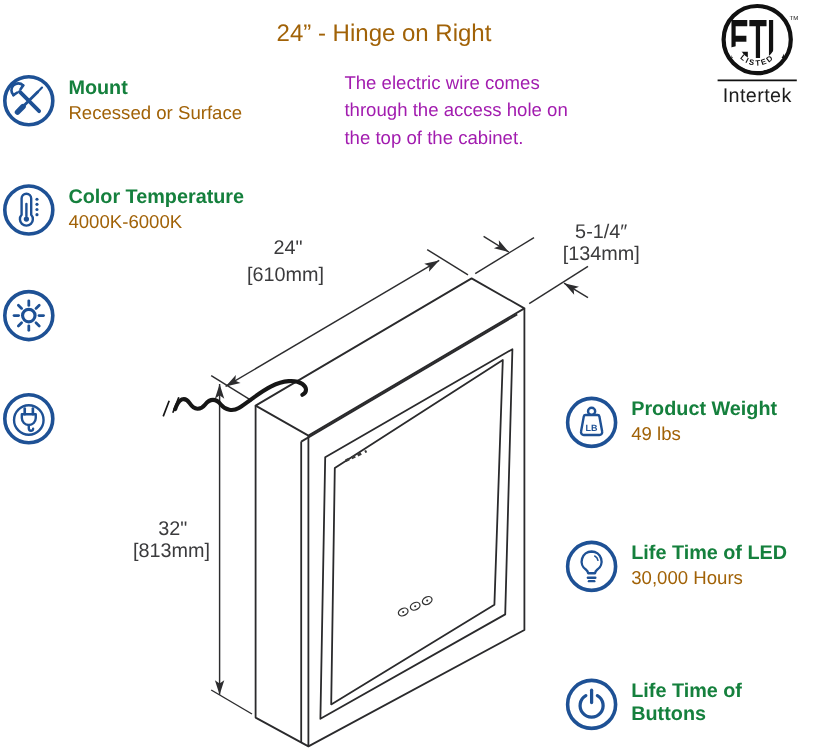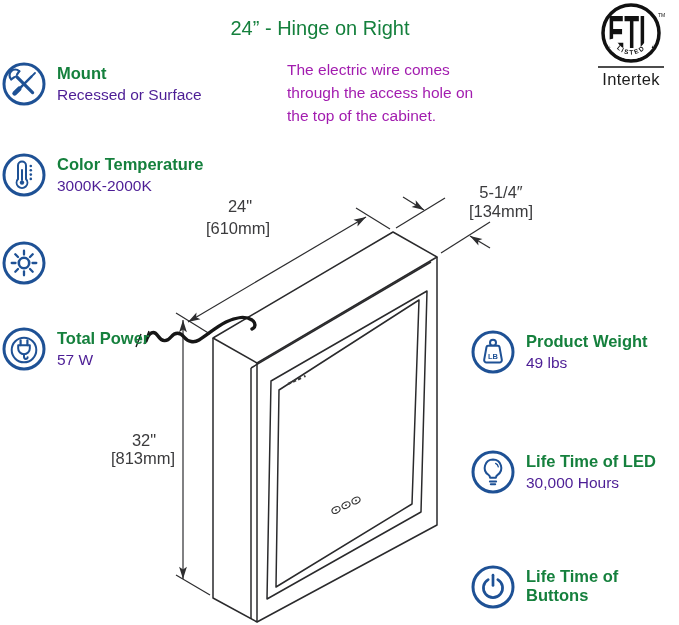--- a/index.html
+++ b/index.html
@@ -3,32 +3,32 @@
 <meta charset="utf-8">
 <style>
   html,body{margin:0;padding:0}
   body{
     width:679px;height:625px;position:relative;overflow:hidden;
     background:#ffffff;font-family:"Liberation Sans",sans-serif;
     -webkit-font-smoothing:antialiased;
   }
   .heading{
     position:absolute;top:15px;left:0;width:640px;text-align:center;
-    font-size:20px;line-height:26px;color:#15803d;
+    font-size:20px;line-height:26px;color:#a16207;
   }
   .note{
     position:absolute;left:287px;top:58px;width:196px;
     font-size:15.5px;line-height:23px;color:#a21caf;
   }
   .drawing{position:absolute;left:0;top:0}
   .feature{position:absolute;display:flex;gap:11px;align-items:flex-start}
   .ficon{width:44px;height:44px;flex:0 0 44px}
   .ftext{padding-top:2px}
   .flabel{font-size:16.5px;font-weight:bold;color:#15803d;line-height:19px;margin:0 0 3px}
-  .fvalue{font-size:15.5px;color:#4c1d95;line-height:18px;white-space:nowrap}
+  .fvalue{font-size:15.5px;color:#a16207;line-height:18px;white-space:nowrap}
   .etl{position:absolute;left:597px;top:1px}
 </style>
 </head>
 <body>
 
 <div class="heading">24” - Hinge on Right</div>
 
 <div class="note">The electric wire comes through the access hole on the top of the cabinet.</div>
 
 <svg class="drawing" width="679" height="625" viewBox="0 0 679 625">
@@ -115,21 +115,21 @@
     <circle cx="20" cy="29.6" r="2.2" fill="#1e5195"></circle>
     <g fill="#1e5195">
       <circle cx="28.8" cy="13" r="1.3"></circle>
       <circle cx="28.8" cy="17.3" r="1.3"></circle>
       <circle cx="28.8" cy="21.6" r="1.3"></circle>
       <circle cx="28.8" cy="25.9" r="1.3"></circle>
     </g>
   </svg>
   <div class="ftext">
     <div class="flabel">Color Temperature</div>
-    <div class="fvalue">3000K-2000K</div>
+    <div class="fvalue">4000K-6000K</div>
   </div>
 </div>
 
 <div class="feature" style="left:2px;top:241px">
   <svg class="ficon" viewBox="0 0 44 44">
     <circle cx="22" cy="22" r="20" fill="none" stroke="#1e5195" stroke-width="3"></circle>
     <circle cx="22" cy="22" r="5.2" fill="none" stroke="#1e5195" stroke-width="2.6"></circle>
     <g stroke="#1e5195" stroke-width="2.3" stroke-linecap="round">
       <line x1="30.5" y1="22" x2="34.3" y2="22"></line>
       <line x1="28" y1="28" x2="30.7" y2="30.7"></line>
@@ -147,24 +147,20 @@
   <svg class="ficon" viewBox="0 0 44 44">
     <circle cx="22" cy="22" r="20" fill="none" stroke="#1e5195" stroke-width="3"></circle>
     <circle cx="22" cy="23" r="12.3" fill="none" stroke="#1e5195" stroke-width="2"></circle>
     <g fill="none" stroke="#1e5195" stroke-width="2.2" stroke-linecap="round" stroke-linejoin="round">
       <line x1="18.6" y1="13.4" x2="18.6" y2="18.2"></line>
       <line x1="25.4" y1="13.4" x2="25.4" y2="18.2"></line>
       <path d="M16.2,18.2 h11.6 v3.2 a5.8,5.8 0 0 1 -11.6,0 z" stroke-width="2"></path>
       <path d="M22,27.4 v2.4 c0,2.8 3.6,2.8 3.6,0.4" stroke-width="2"></path>
     </g>
   </svg>
-  <div class="ftext">
-    <div class="flabel">Total Power</div>
-    <div class="fvalue">57 W</div>
-  </div>
 </div>
 
 <div class="feature" style="left:471px;top:330px">
   <svg class="ficon" viewBox="0 0 44 44">
     <circle cx="22" cy="22" r="20" fill="none" stroke="#1e5195" stroke-width="3"></circle>
     <circle cx="22" cy="12.8" r="3" fill="none" stroke="#1e5195" stroke-width="2"></circle>
     <path d="M17,15.8 h10 a1.5,1.5 0 0 1 1.5,1.2 l2.3,12.6 a2.4,2.4 0 0 1 -2.4,2.9 H15.6 a2.4,2.4 0 0 1 -2.4,-2.9 l2.3,-12.6 a1.5,1.5 0 0 1 1.5,-1.2 z" fill="#ffffff" stroke="#1e5195" stroke-width="2" stroke-linejoin="round"></path>
     <text x="22" y="28.8" font-size="7.5" font-weight="bold" text-anchor="middle" fill="#1e5195">LB</text>
   </svg>
   <div class="ftext">

